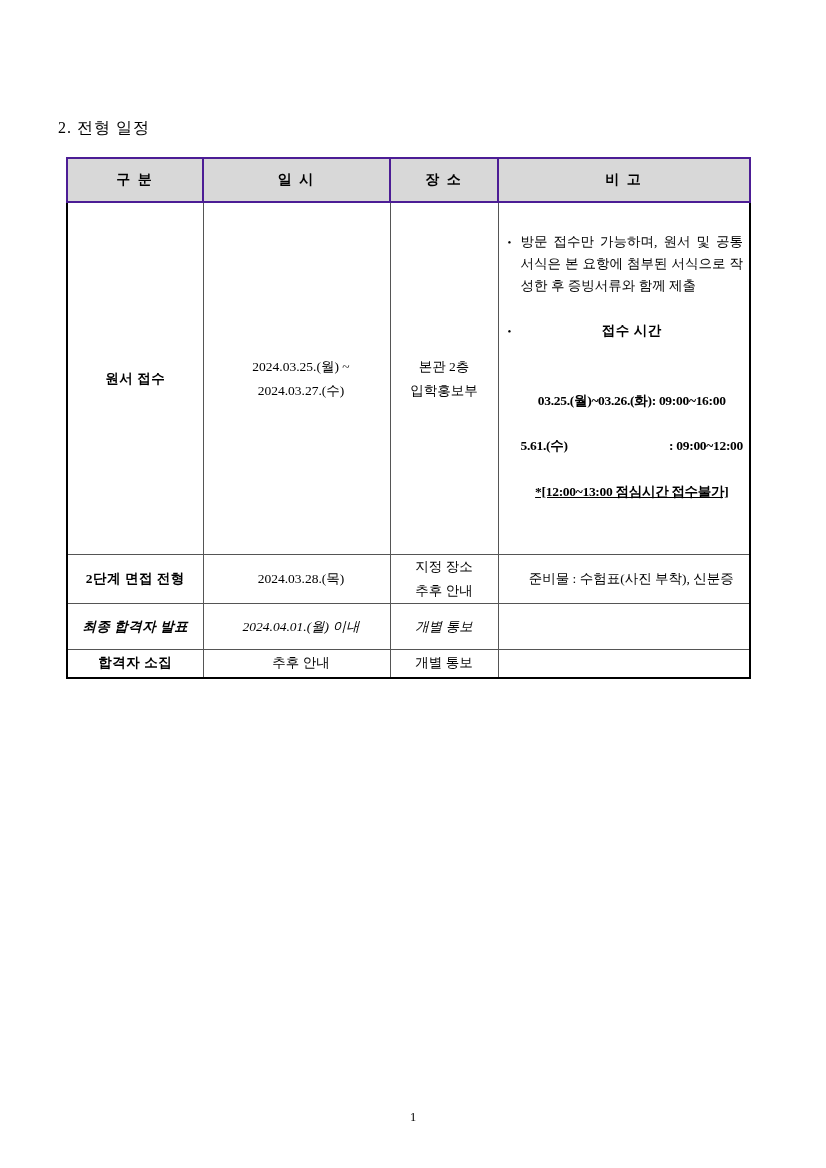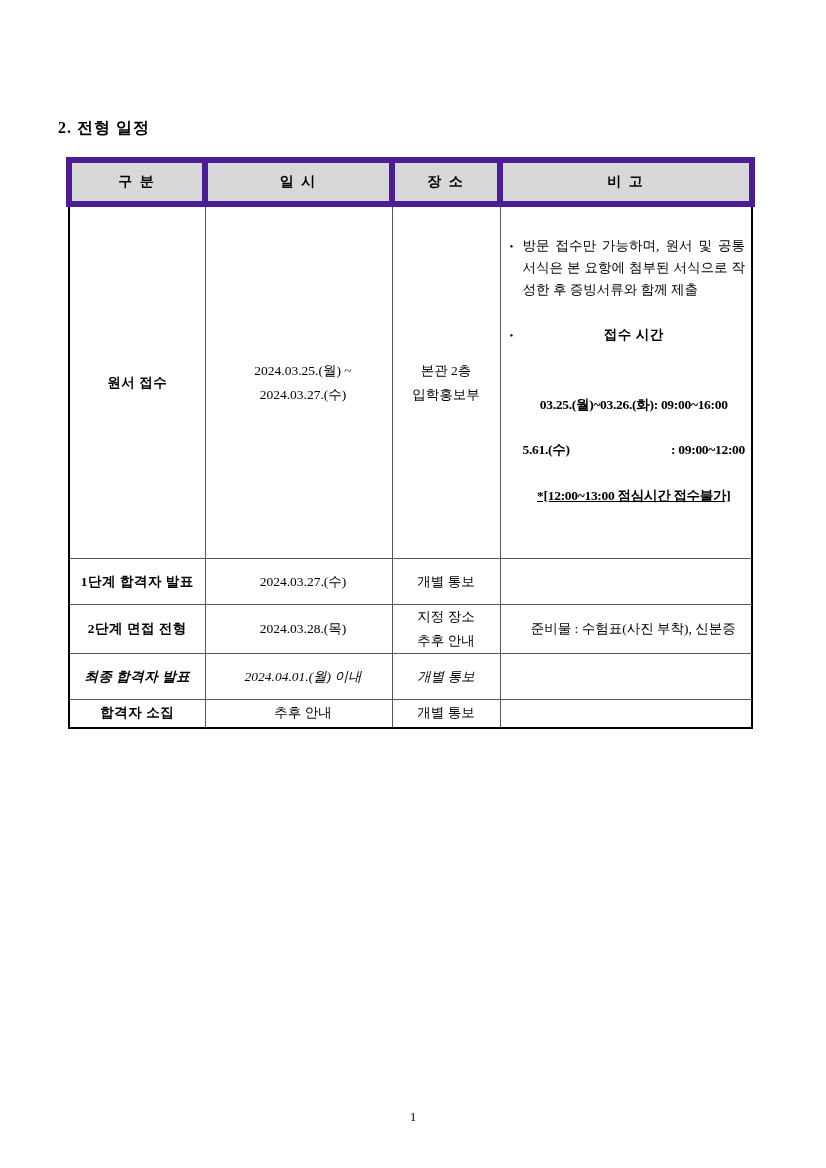--- a/index.html
+++ b/index.html
@@ -12,40 +12,40 @@
     background: #ffffff;
     font-family: "Liberation Serif", "DejaVu Serif", serif;
     color: #000000;
     overflow: hidden;
   }
   .doc-heading {
     position: absolute;
     left: 58px;
     top: 118px;
     font-size: 16px;
-    font-weight: bold;
+    font-weight: normal;
     letter-spacing: 1px;
   }
   table.schedule {
     position: absolute;
     left: 66px;
     top: 157px;
     width: 683px;
     border-collapse: collapse;
     table-layout: fixed;
     border: 2px solid #000000;
     font-size: 13.5px;
   }
   table.schedule col.c1 { width: 136px; }
   table.schedule col.c2 { width: 187px; }
   table.schedule col.c3 { width: 108px; }
   table.schedule col.c4 { width: 252px; }
   table.schedule th {
     background: #d8d8d8;
-    border: 6px solid #4c1d95;
+    border: 2px solid #4c1d95;
     height: 44px;
     font-size: 14px;
     font-weight: bold;
     letter-spacing: 2px;
     text-align: center;
     vertical-align: middle;
   }
   table.schedule td {
     border: 1px solid #555555;
     text-align: center;
@@ -137,26 +137,20 @@
           <div class="time-block">
             <div class="time-line">03.25.(월)~03.26.(화): 09:00~16:00</div>
             <div class="time-line split">
               <span>5.61.(수)</span>
               <span>: 09:00~12:00</span>
             </div>
             <div class="time-note">*[12:00~13:00 점심시간 접수불가]</div>
           </div>
         </td>
       </tr>
-      <tr class="row-step1">
-        <td class="cat">1단계 합격자 발표</td>
-        <td class="datetime">2024.03.27.(수)</td>
-        <td class="location">개별 통보</td>
-        <td class="remarks-simple"></td>
-      </tr>
       <tr class="row-step2">
         <td class="cat">2단계 면접 전형</td>
         <td class="datetime">2024.03.28.(목)</td>
         <td class="location">지정 장소
 추후 안내</td>
         <td class="remarks-simple">준비물 : 수험표(사진 부착), 신분증</td>
       </tr>
       <tr class="row-final">
         <td class="cat">최종 합격자 발표</td>
         <td class="datetime">2024.04.01.(월) 이내</td>

